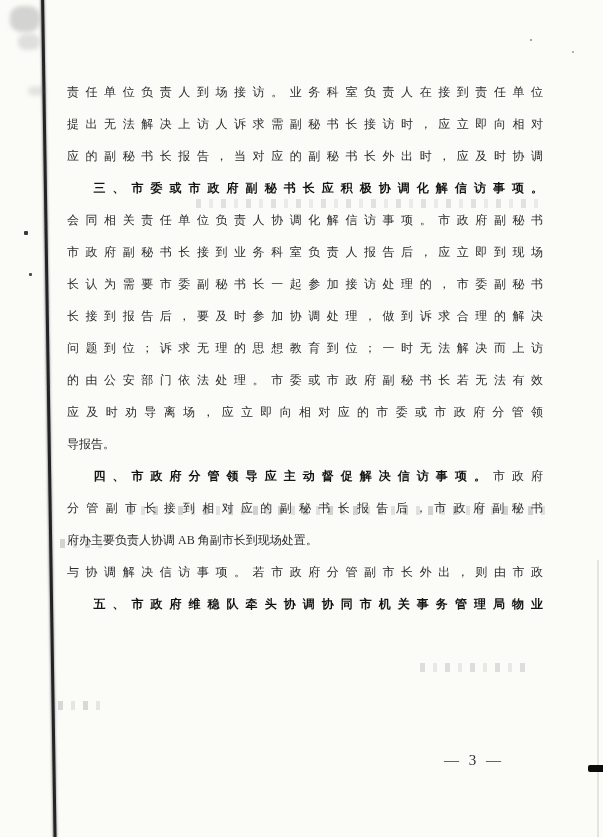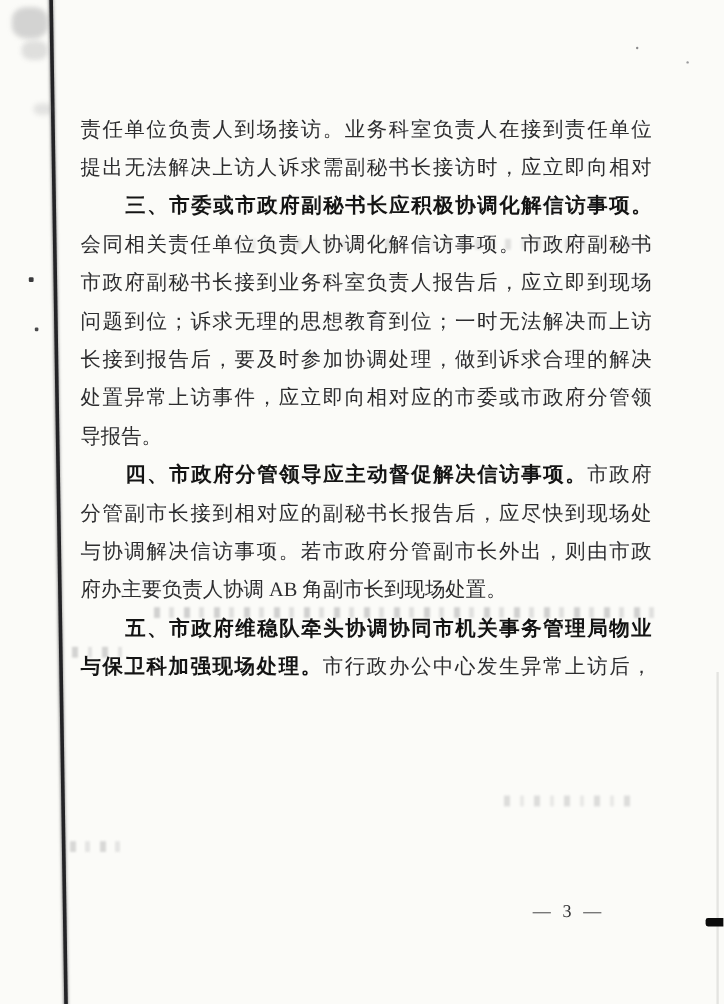--- a/index.html
+++ b/index.html
@@ -57,22 +57,22 @@
     background: #0c0c0c; border-radius: 2px 0 0 2px;
   }
   .edge-shade {
     position: absolute; left: 597px; top: 560px;
     width: 2px; height: 277px;
     background: rgba(0,0,0,.09);
   }
 
   
   .textblock {
-    position: absolute; left: 67px; top: 92px; width: 476px;
-    font-size: 17px; color: #2d2d2f;
+    position: absolute; left: 67px; top: 76px; width: 476px;
+    font-size: 12px; color: #2d2d2f;
   }
   .line {
     height: 32px; line-height: 32px;
     text-align: justify;
     text-align-last: justify;
     text-justify: inter-character;
     overflow: hidden;
   }
   .line.short  { text-align-last: left; }
   .line.indent { text-indent: 2.2em; }
@@ -108,30 +108,32 @@
   <div class="speck p2"></div>
   <div class="speck p3"></div>
   <div class="speck p4"></div>
 
   <div class="edge-shade"></div>
   <div class="edge-mark"></div>
 
   <div class="textblock">
     <div class="line"><span>责任单位负责人到场接访。业务科室负责人在接到责任单位</span></div>
     <div class="line"><span>提出无法解决上访人诉求需副秘书长接访时，应立即向相对</span></div>
+    <div class="line"><span>应的副秘书长报告，当对应的副秘书长外出时，应及时协调</span></div>
     <div class="line indent"><span class="b">三、市委或市政府副秘书长应积极协调化解信访事项。</span></div>
     <div class="line"><span>会同相关责任单位负责人协调化解信访事项。市政府副秘书</span></div>
     <div class="line"><span>市政府副秘书长接到业务科室负责人报告后，应立即到现场</span></div>
+    <div class="line"><span>长认为需要市委副秘书长一起参加接访处理的，市委副秘书</span></div>
+    <div class="line"><span>长接到报告后，要及时参加协调处理，做到诉求合理的解决</span></div>
     <div class="line"><span>问题到位；诉求无理的思想教育到位；一时无法解决而上访</span></div>
-    <div class="line"><span>长接到报告后，要及时参加协调处理，做到诉求合理的解决</span></div>
-    <div class="line"><span>处置异常上访事件，应立即向相对应的市委或市政府分管领</span></div>
+    <div class="line"><span>的由公安部门依法处理。市委或市政府副秘书长若无法有效</span></div>
+    <div class="line"><span>应及时劝导离场，应立即向相对应的市委或市政府分管领</span></div>
     <div class="line short"><span>导报告。</span></div>
     <div class="line indent"><span class="b">四、市政府分管领导应主动督促解决信访事项。</span><span>市政府</span></div>
-    <div class="line"><span>分管副市长接到相对应的副秘书长报告后，应尽快到现场处</span></div>
+    <div class="line"><span>分管副市长接到相对应的副秘书长报告后，市政府副秘书</span></div>
+    <div class="line short"><span>府办主要负责人协调 AB 角副市长到现场处置。</span></div>
     <div class="line"><span>与协调解决信访事项。若市政府分管副市长外出，则由市政</span></div>
-    <div class="line short"><span>府办主要负责人协调 AB 角副市长到现场处置。</span></div>
     <div class="line indent"><span class="b">五、市政府维稳队牵头协调协同市机关事务管理局物业</span></div>
-    <div class="line"><span class="b">与保卫科加强现场处理。</span><span>市行政办公中心发生异常上访后，</span></div>
   </div>
 
   <div class="pagenum">— 3 —</div>
 
 </div>
 
 </body></html>

